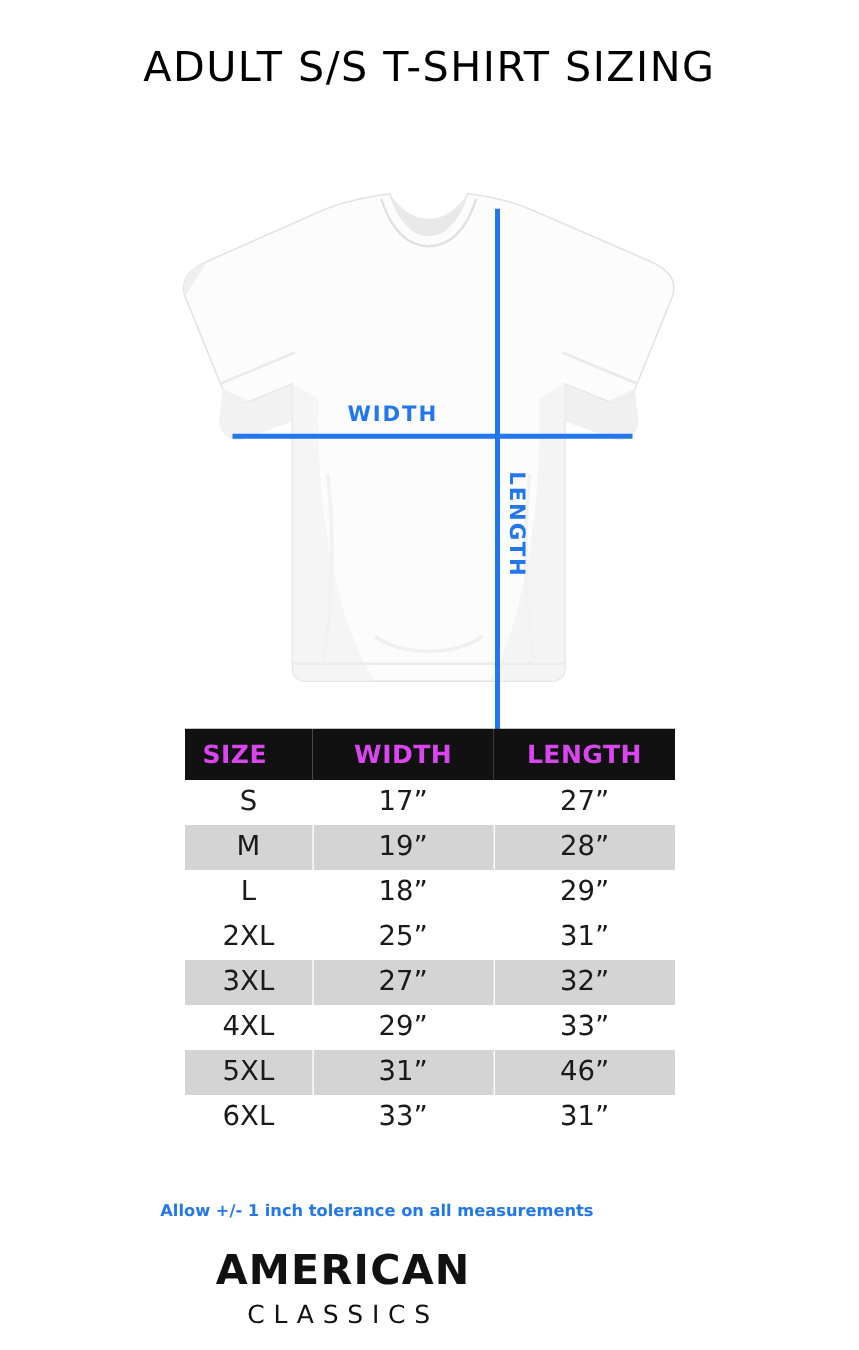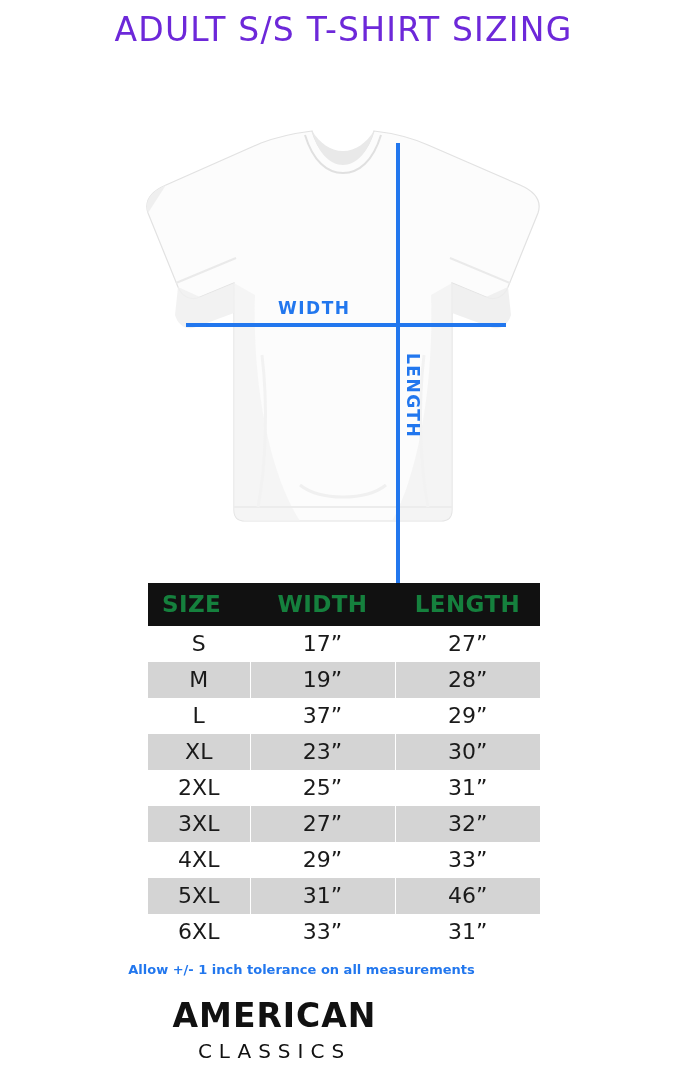--- a/index.html
+++ b/index.html
@@ -16,22 +16,22 @@
     height: 1080px;
     background: #ffffff;
   }
 
   
   .title {
     text-align: center;
     font-size: 33px;
     letter-spacing: 1.2px;
     font-weight: 400;
-    color: #6d28d9;
-    padding-top: 10px;
+    color: #000000;
+    padding-top: 34px;
     font-family: "DejaVu Sans", sans-serif;
   }
 
   
   .shirt-area {
     position: relative;
     width: 687px;
     height: 500px;
     margin-top: 6px;
   }
@@ -85,22 +85,22 @@
     top: 583px;
     width: 392px;
   }
   table.size-table {
     width: 392px;
     border-collapse: collapse;
     font-family: "DejaVu Sans", sans-serif;
   }
   table.size-table th {
     background: #111111;
-    color: #15803d;
-    font-size: 23px;
+    color: #d946ef;
+    font-size: 20px;
     font-weight: bold;
     padding: 8px 0 9px 0;
     letter-spacing: 0.4px;
   }
   table.size-table th.c1 { width: 102px; text-align: left; padding-left: 14px; }
   table.size-table th.c2 { width: 145px; text-align: center; }
   table.size-table th.c3 { width: 145px; text-align: center; }
 
   table.size-table td {
     font-size: 22px;
@@ -221,27 +221,22 @@
           <td>17”</td>
           <td>27”</td>
         </tr>
         <tr class="even">
           <td>M</td>
           <td>19”</td>
           <td>28”</td>
         </tr>
         <tr class="odd">
           <td>L</td>
-          <td>37”</td>
+          <td>18”</td>
           <td>29”</td>
-        </tr>
-        <tr class="even">
-          <td>XL</td>
-          <td>23”</td>
-          <td>30”</td>
         </tr>
         <tr class="odd">
           <td>2XL</td>
           <td>25”</td>
           <td>31”</td>
         </tr>
         <tr class="even">
           <td>3XL</td>
           <td>27”</td>
           <td>32”</td>

